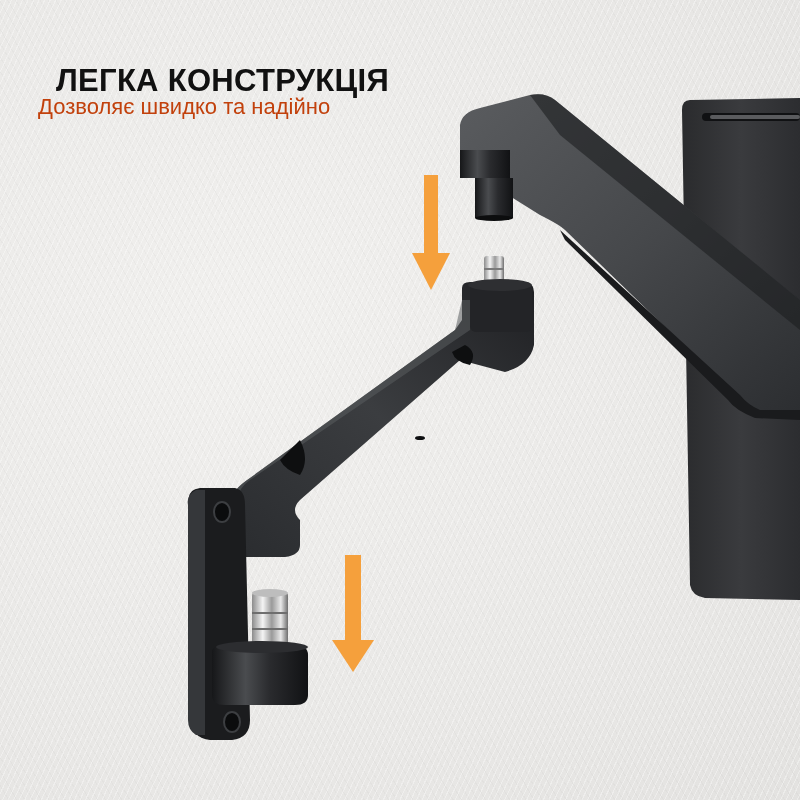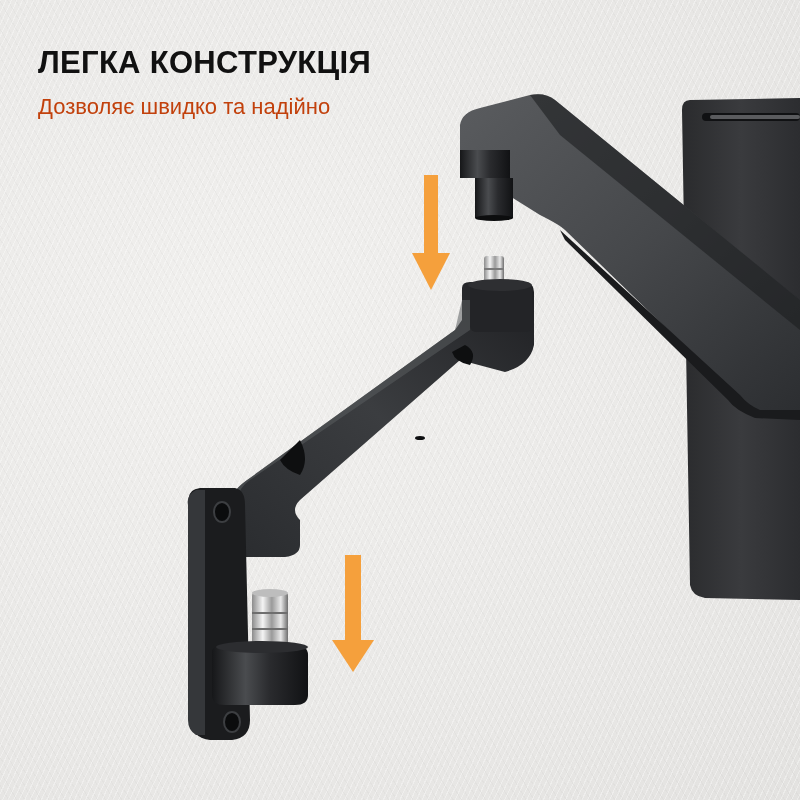--- a/index.html
+++ b/index.html
@@ -11,21 +11,21 @@
   .bg {
     position: absolute; inset: 0;
     background:
       repeating-linear-gradient(115deg, rgba(255,255,255,0.35) 0 1px, rgba(0,0,0,0) 1px 5px),
       repeating-linear-gradient(60deg, rgba(0,0,0,0.025) 0 1px, rgba(0,0,0,0) 1px 7px),
       radial-gradient(ellipse at 30% 40%, #f1f0ee 0%, #e8e7e5 70%, #e3e2e0 100%);
   }
   .headline {
     position: absolute; left: 38px; top: 45px;
     font-size: 31px; font-weight: 700; color: #111;
-    letter-spacing: 0.3px; margin: 0;
+    letter-spacing: 0.3px; margin: 18px;
   }
   .subline {
     position: absolute; left: 38px; top: 92px; width: 380px;
     font-size: 22px; line-height: 29px; color: #c2410c; margin: 0;
   }
   .art { position: absolute; inset: 0; }
 </style>
 </head>
 <body>
 

